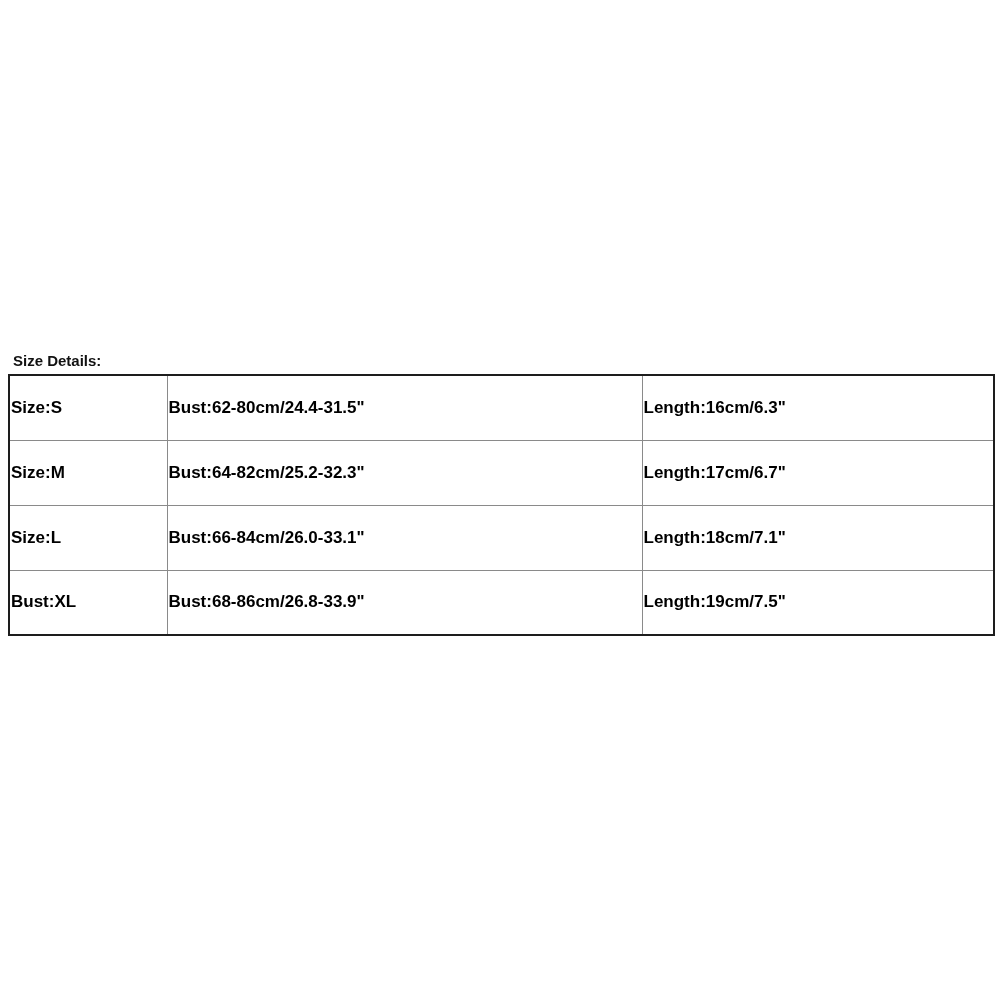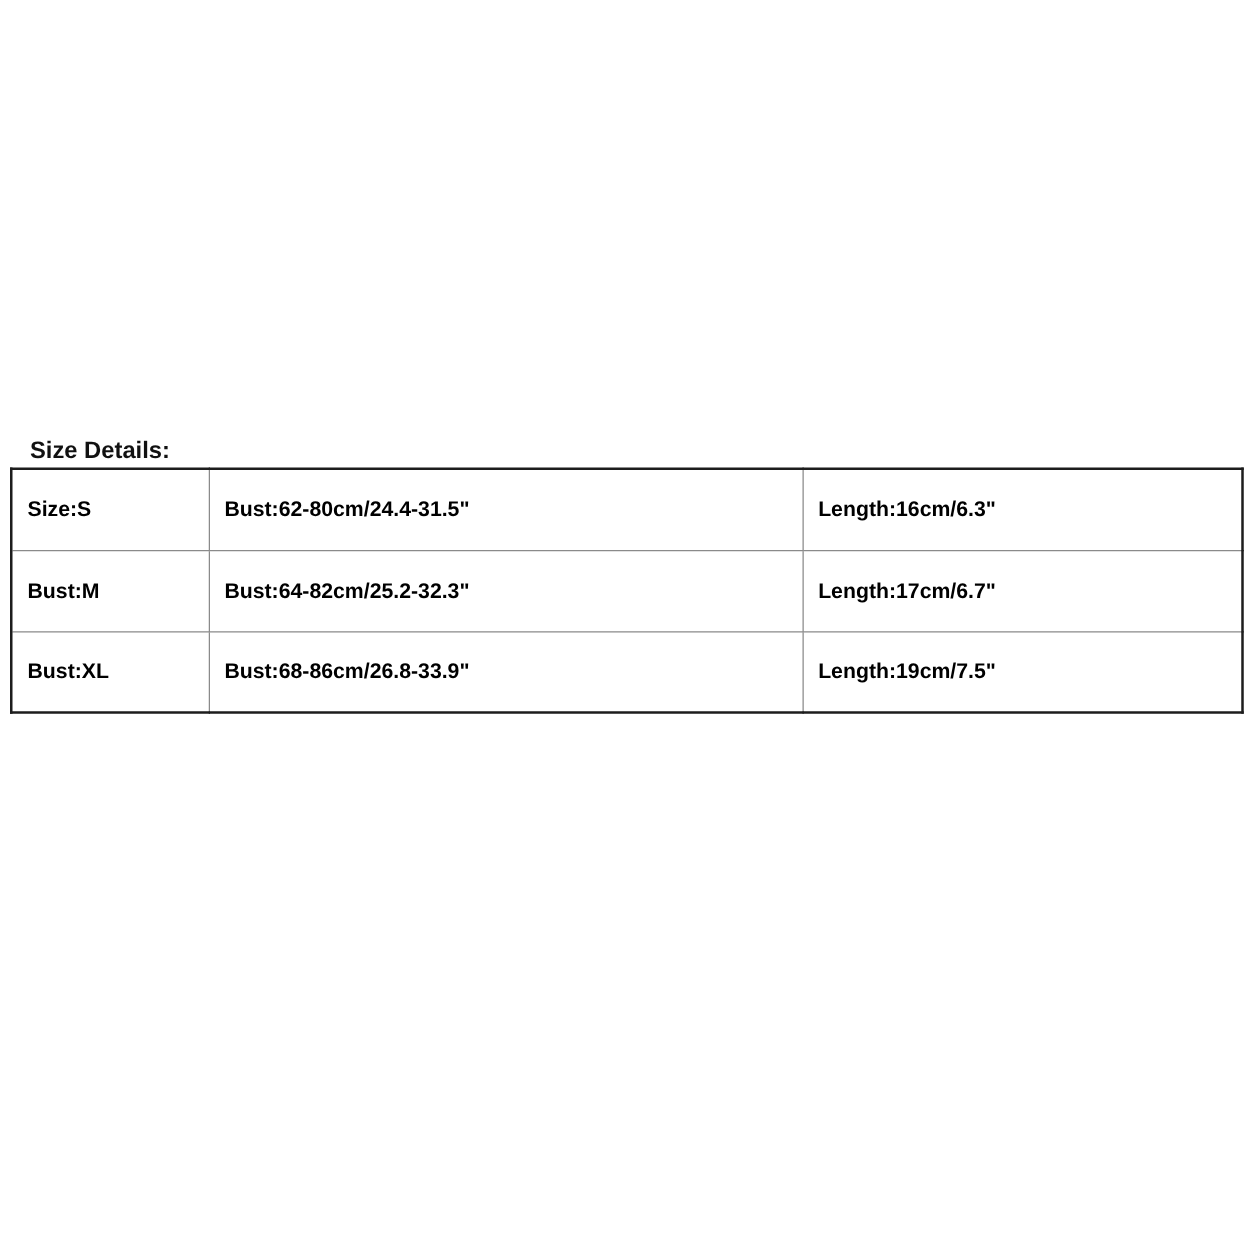--- a/index.html
+++ b/index.html
@@ -6,43 +6,43 @@
   html, body {
     width: 1002px;
     height: 1002px;
     background: #ffffff;
     font-family: "Liberation Sans", sans-serif;
     position: relative;
     overflow: hidden;
   }
   .heading {
     position: absolute;
-    left: 24px;
+    left: 13px;
     top: 352px;
-    font-size: 19px;
+    font-size: 15px;
     line-height: 18px;
     font-weight: bold;
     color: #111111;
     text-align: right;
   }
   table.size-table {
     position: absolute;
     left: 8px;
     top: 374px;
     width: 985px;
     border-collapse: collapse;
     table-layout: fixed;
     border: 2px solid #1d1d1d;
     background: #ffffff;
   }
   table.size-table td {
     border: 1px solid #8a8a8a;
     height: 65px;
     vertical-align: middle;
-    padding-left: 12px;
+    padding-left: 1px;
     font-size: 17px;
     font-weight: bold;
     color: #000000;
     white-space: nowrap;
     overflow: hidden;
   }
   td.col-size   { width: 158px; color: #ff0000; }
   td.col-bust   { width: 475px; }
   td.col-length { width: 352px; }
 </style>
@@ -52,23 +52,28 @@
 <div class="heading">Size Details:</div>
 
 <table class="size-table">
   <tbody>
     <tr>
       <td class="col-size">Size:S</td>
       <td class="col-bust">Bust:62-80cm/24.4-31.5"</td>
       <td class="col-length">Length:16cm/6.3"</td>
     </tr>
     <tr>
-      <td class="col-size">Bust:M</td>
+      <td class="col-size">Size:M</td>
       <td class="col-bust">Bust:64-82cm/25.2-32.3"</td>
       <td class="col-length">Length:17cm/6.7"</td>
+    </tr>
+    <tr>
+      <td class="col-size">Size:L</td>
+      <td class="col-bust">Bust:66-84cm/26.0-33.1"</td>
+      <td class="col-length">Length:18cm/7.1"</td>
     </tr>
     <tr>
       <td class="col-size">Bust:XL</td>
       <td class="col-bust">Bust:68-86cm/26.8-33.9"</td>
       <td class="col-length">Length:19cm/7.5"</td>
     </tr>
   </tbody>
 </table>
 
 </body></html>

